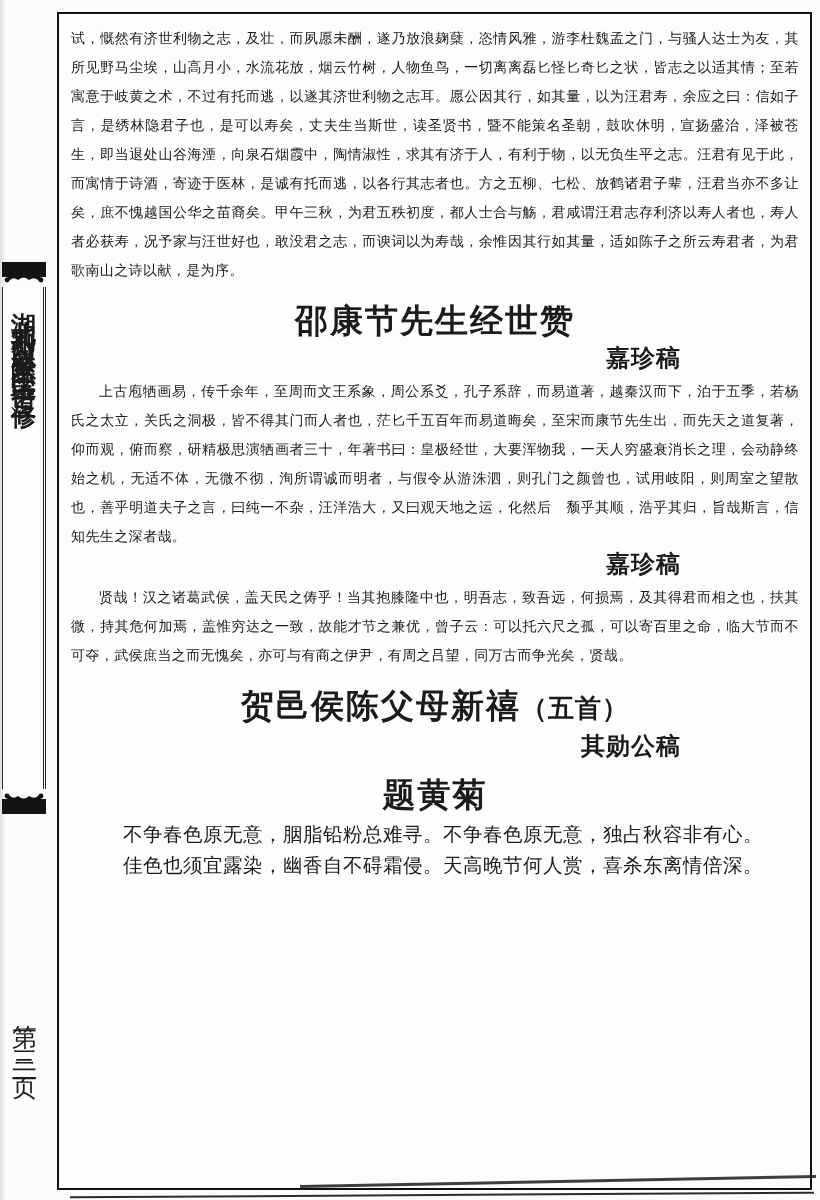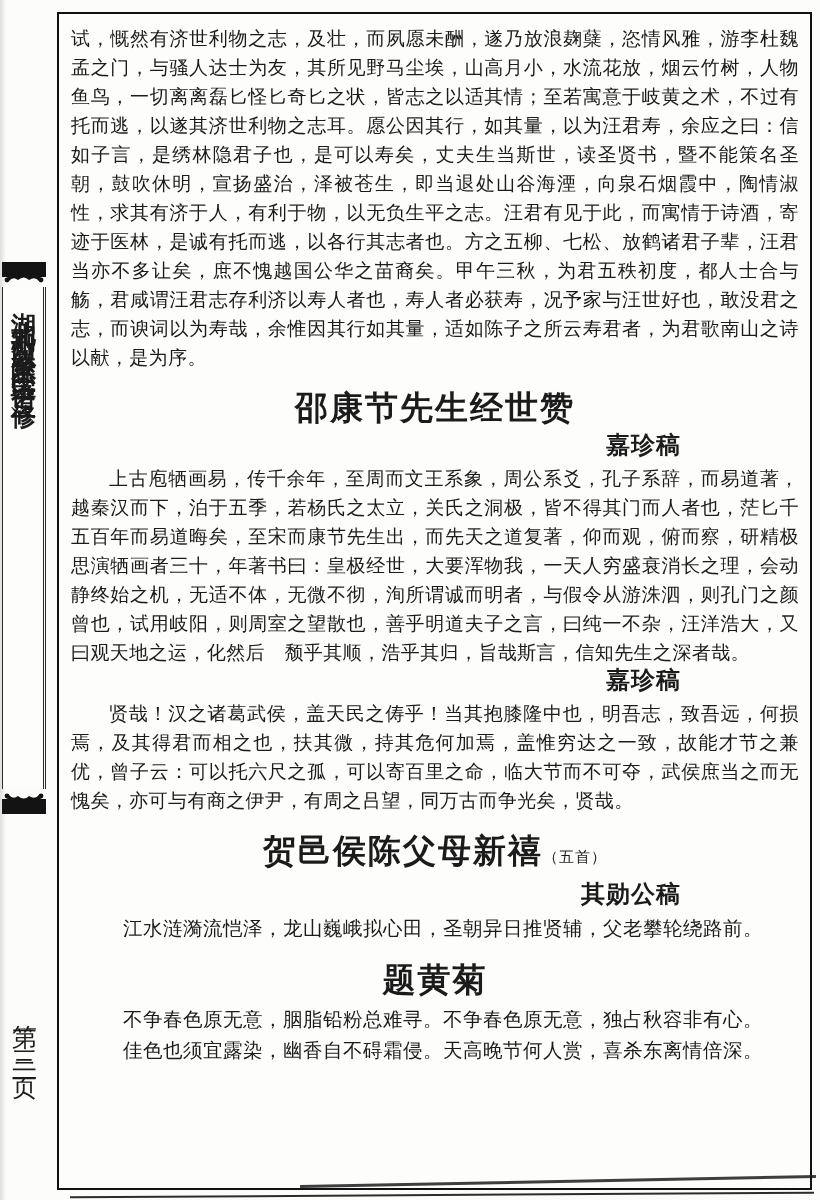--- a/index.html
+++ b/index.html
@@ -50,33 +50,33 @@
   }
   
   .frame{
     position:absolute; left:57px; top:12px;
     width:755px; height:1178px;
     border:2px solid #111;
     padding:10px 11px 4px 12px;
     background:#fdfdfb;
   }
   .body-text{
-    font-size:19px; line-height:29px;
+    font-size:14px; line-height:29px;
     text-align:justify;
     letter-spacing:0.4px;
   }
   .indent{ text-indent:2em; }
   h1.sec{
     text-align:center;
     font-size:33px; font-weight:bold;
     line-height:40px;
     margin:16px 0 4px 0;
     letter-spacing:2px;
   }
-  h1.sec .suffix{ font-size:15px; font-weight:normal; letter-spacing:1px; }
+  h1.sec .suffix{ font-size:26px; font-weight:bold; letter-spacing:1px; }
   .byline{
     text-align:right;
     padding-right:118px;
     font-size:24px; font-weight:bold;
     line-height:26px;
     margin-bottom:6px;
     letter-spacing:1px;
   }
   .poem{ text-align:center; padding-left:16px; margin-top:2px; }
   .poem .poem-line{
@@ -129,21 +129,20 @@
     <h1 class="sec">邵康节先生经世赞</h1>
     <div class="byline">嘉珍稿</div>
     <p class="body-text indent">上古庖牺画易，传千余年，至周而文王系象，周公系爻，孔子系辞，而易道著，越秦汉而下，泊于五季，若杨氏之太立，关氏之洞极，皆不得其门而人者也，茫匕千五百年而易道晦矣，至宋而康节先生出，而先天之道复著，仰而观，俯而察，研精极思演牺画者三十，年著书曰：皇极经世，大要浑物我，一天人穷盛衰消长之理，会动静终始之机，无适不体，无微不彻，洵所谓诚而明者，与假令从游洙泗，则孔门之颜曾也，试用岐阳，则周室之望散也，善乎明道夫子之言，曰纯一不杂，汪洋浩大，又曰观天地之运，化然后　颓乎其顺，浩乎其归，旨哉斯言，信知先生之深者哉。</p>
 
     <div class="byline">嘉珍稿</div>
     <p class="body-text indent">贤哉！汉之诸葛武侯，盖天民之俦乎！当其抱膝隆中也，明吾志，致吾远，何损焉，及其得君而相之也，扶其微，持其危何加焉，盖惟穷达之一致，故能才节之兼优，曾子云：可以托六尺之孤，可以寄百里之命，临大节而不可夺，武侯庶当之而无愧矣，亦可与有商之伊尹，有周之吕望，同万古而争光矣，贤哉。</p>
 
     <h1 class="sec"><span>贺邑侯陈父母新禧</span><span class="suffix">（五首）</span></h1>
     <div class="byline">其勋公稿</div>
     <div class="poem">
-      <div class="poem-line">江水涟漪流恺泽，龙山巍峨拟心田，圣朝异日推贤辅，父老攀轮绕路前。</div>
     </div>
 
     <h1 class="sec">题黄菊</h1>
     <div class="poem">
       <div class="poem-line">不争春色原无意，胭脂铅粉总难寻。不争春色原无意，独占秋容非有心。</div>
       <div class="poem-line">佳色也须宜露染，幽香自不碍霜侵。天高晚节何人赏，喜杀东离情倍深。</div>
     </div>
 
   </main>
 

